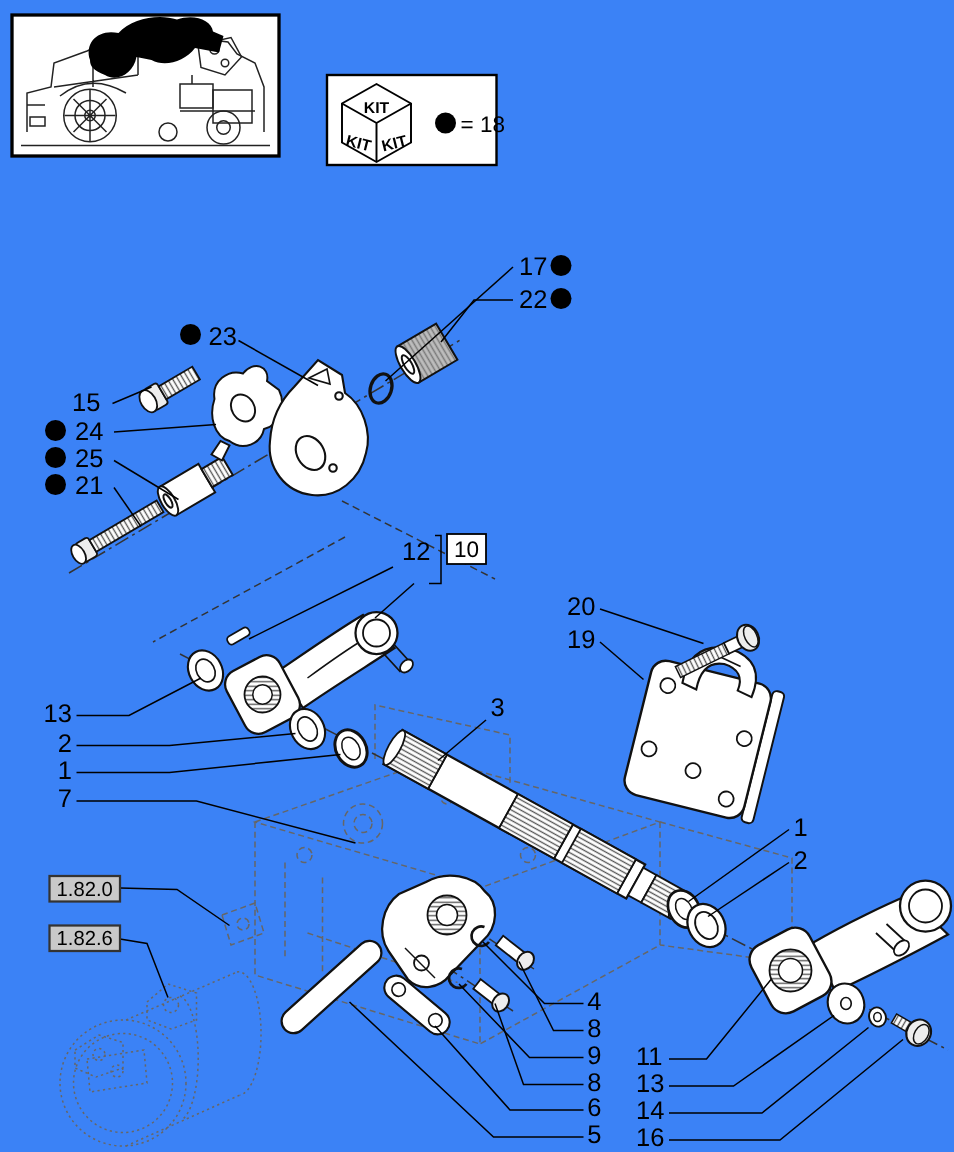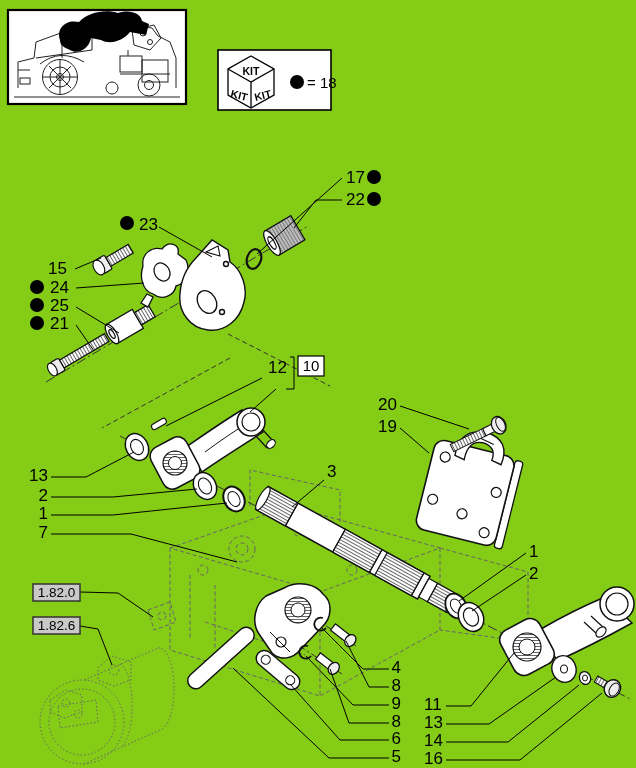--- a/index.html
+++ b/index.html
@@ -1,16 +1,16 @@
 <!DOCTYPE html>
 <html><head>
 <meta charset="utf-8">
 <style>
   html,body{margin:0;padding:0;background:#fff;}
-  .stage{position:relative;width:636px;height:768px;background:#84cc16;overflow:hidden;}
+  .stage{position:relative;width:636px;height:768px;background:#3b82f6;overflow:hidden;}
   svg{position:absolute;left:0;top:0;}
   text{font-family:"Liberation Sans","DejaVu Sans",sans-serif;fill:#000;}
   .num{font-size:17px;}
   .refnum{font-size:13.5px;}
   .kit{font-size:10.5px;font-weight:bold;}
   .eq{font-size:15px;}
   .boxnum{font-size:15px;}
 </style>
 </head>
 <body>

